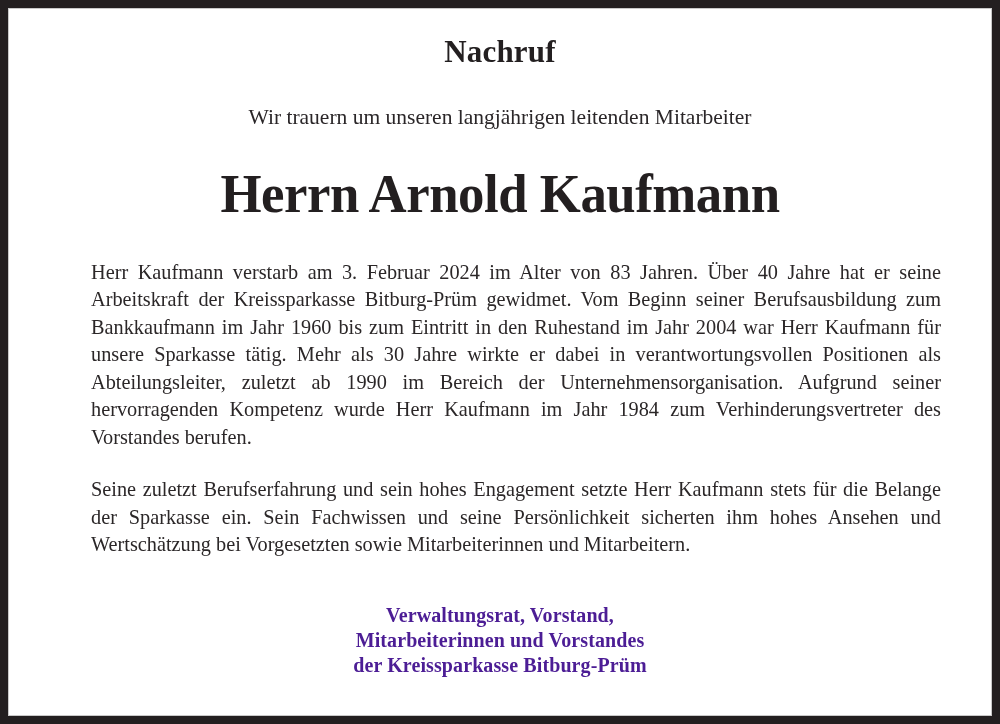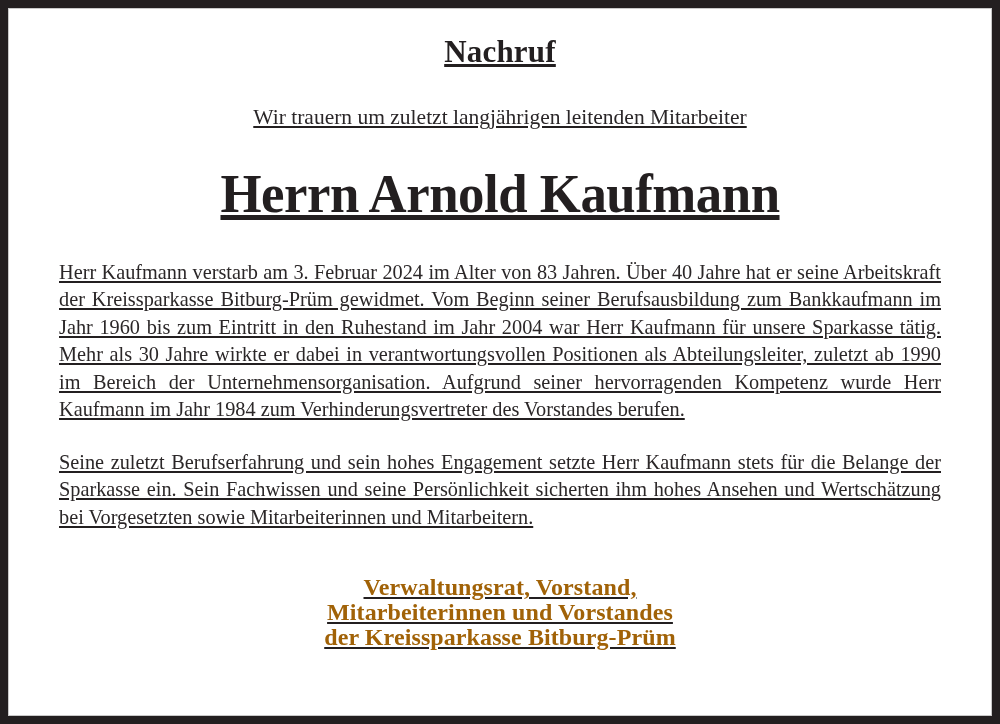--- a/index.html
+++ b/index.html
@@ -26,21 +26,20 @@
   }
 
   .notice-inner {
     box-sizing: border-box;
     width: 100%;
     height: 100%;
     background: #ffffff;
     border: 1px solid #c9c9c9;
     padding: 16px 42px 20px 42px;
     display: block;
-    text-decoration: underline;
   }
 
   
   .notice-title {
     text-align: center;
     font-weight: bold;
     font-size: 31px;
     line-height: 1.1;
     letter-spacing: 0.2px;
     margin: 10px 0 0 0;
@@ -66,20 +65,21 @@
     color: #231f20;
     transform: scaleX(0.96);
     transform-origin: center;
     white-space: nowrap;
   }
 
   
   .body-copy {
     margin-top: 36px;
     padding: 0 8px;
+    margin-left: 32px;
   }
 
   .body-paragraph {
     text-align: justify;
     text-justify: inter-word;
     font-size: 20.3px;
     line-height: 27.5px;
     margin: 0 0 25px 0;
     color: #2b2728;
     hyphens: none;
@@ -90,35 +90,35 @@
   }
 
   
   .signature-block {
     margin-top: 44px;
     text-align: center;
   }
 
   .signature-line {
     font-weight: bold;
-    font-size: 24px;
+    font-size: 20px;
     line-height: 25px;
-    color: #a16207;
+    color: #4c1d95;
     letter-spacing: 0.1px;
   }
 </style>
 </head>
 <body>
 
 <div class="notice-frame">
   <div class="notice-inner">
 
     <div class="notice-title">Nachruf</div>
 
-    <div class="notice-subtitle">Wir trauern um zuletzt langjährigen leitenden Mitarbeiter</div>
+    <div class="notice-subtitle">Wir trauern um unseren langjährigen leitenden Mitarbeiter</div>
 
     <div class="deceased-name">Herrn Arnold Kaufmann</div>
 
     <div class="body-copy">
       <p class="body-paragraph">Herr Kaufmann verstarb am 3. Februar 2024 im Alter von 83 Jahren. Über 40 Jahre hat er seine Arbeitskraft der Kreissparkasse Bitburg-Prüm gewidmet. Vom Beginn seiner Berufsausbildung zum Bankkaufmann im Jahr 1960 bis zum Eintritt in den Ruhestand im Jahr 2004 war Herr Kaufmann für unsere Sparkasse tätig. Mehr als 30 Jahre wirkte er dabei in verantwortungsvollen Positionen als Abteilungsleiter, zuletzt ab 1990 im Bereich der Unternehmensorganisation. Aufgrund seiner hervorragenden Kompetenz wurde Herr Kaufmann im Jahr 1984 zum Verhinderungsvertreter des Vorstandes berufen.</p>
       <p class="body-paragraph">Seine zuletzt Berufserfahrung und sein hohes Engagement setzte Herr Kaufmann stets für die Belange der Sparkasse ein. Sein Fachwissen und seine Persönlichkeit sicherten ihm hohes Ansehen und Wertschätzung bei Vorgesetzten sowie Mitarbeiterinnen und Mitarbeitern.</p>
     </div>
 
     <div class="signature-block">
       <div class="signature-line">Verwaltungsrat, Vorstand,</div>

